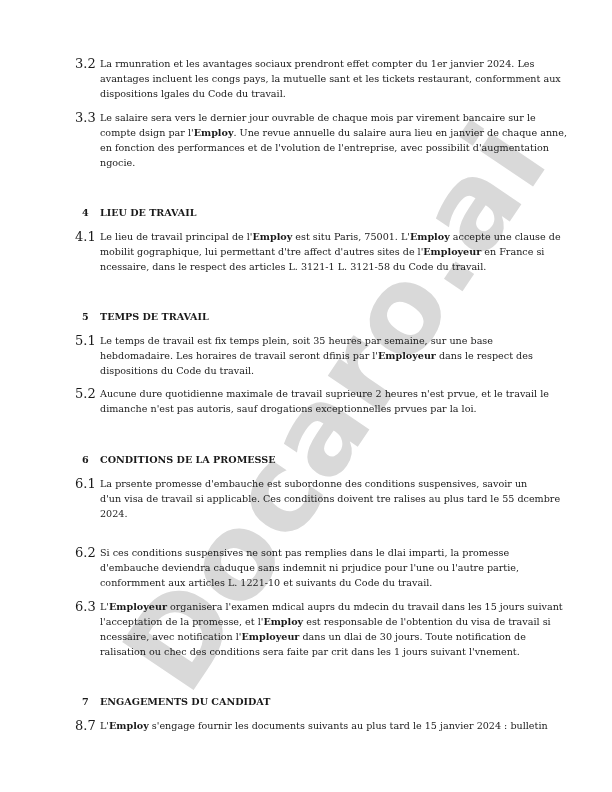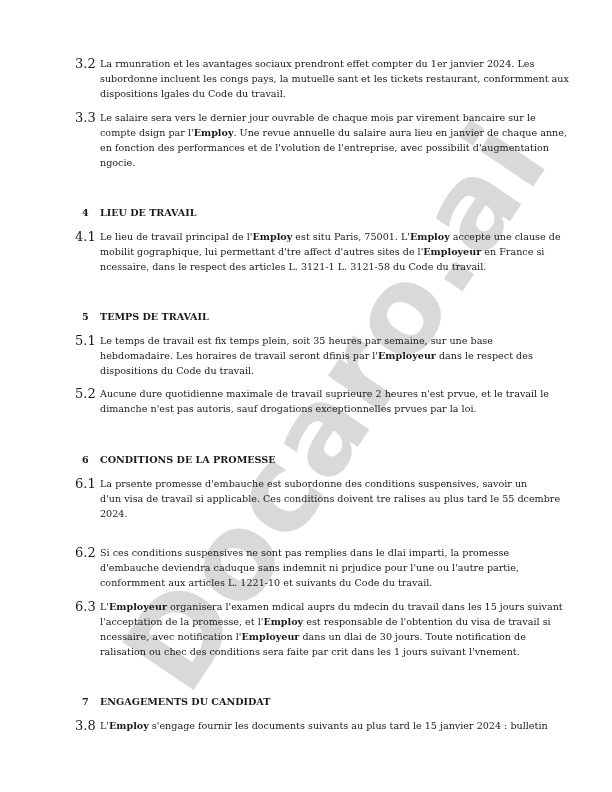--- a/index.html
+++ b/index.html
@@ -46,21 +46,21 @@
 </head>
 <body>
 
 <div class="page">
   <div class="watermark">Docaro.ai</div>
   <div class="content" id="content">
       <div class="clause" style="top: 56px;">
         <span class="num">3.2</span>
         <div class="text">
           <span class="line">La rmunration et les avantages sociaux prendront effet  compter du 1er janvier 2024. Les</span>
-          <span class="line">subordonne incluent les congs pays, la mutuelle sant et les tickets restaurant, conformment aux</span>
+          <span class="line">avantages incluent les congs pays, la mutuelle sant et les tickets restaurant, conformment aux</span>
           <span class="line">dispositions lgales du Code du travail.</span>
         </div>
       </div>
       <div class="clause" style="top: 110px;">
         <span class="num">3.3</span>
         <div class="text">
           <span class="line">Le salaire sera vers le dernier jour ouvrable de chaque mois par virement bancaire sur le</span>
           <span class="line">compte dsign par l'<b>Employ</b>. Une revue annuelle du salaire aura lieu en janvier de chaque anne,</span>
           <span class="line">en fonction des performances et de l'volution de l'entreprise, avec possibilit d'augmentation</span>
           <span class="line">ngocie.</span>
@@ -124,19 +124,19 @@
           <span class="line">l'acceptation de la promesse, et l'<b>Employ</b> est responsable de l'obtention du visa de travail si</span>
           <span class="line">ncessaire, avec notification  l'<b>Employeur</b> dans un dlai de 30 jours. Toute notification de</span>
           <span class="line">ralisation ou chec des conditions sera faite par crit dans les 1 jours suivant l'vnement.</span>
         </div>
       </div>
       <div class="heading" style="top: 694px;">
         <span class="hnum">7</span>
         <span class="htitle">ENGAGEMENTS DU CANDIDAT</span>
       </div>
       <div class="clause" style="top: 718px;">
-        <span class="num">3.8</span>
+        <span class="num">8.7</span>
         <div class="text">
           <span class="line">L'<b>Employ</b> s'engage  fournir les documents suivants au plus tard le 15 janvier 2024 : bulletin</span>
         </div>
       </div>
     </div>
 </div>
 
 </body></html>

